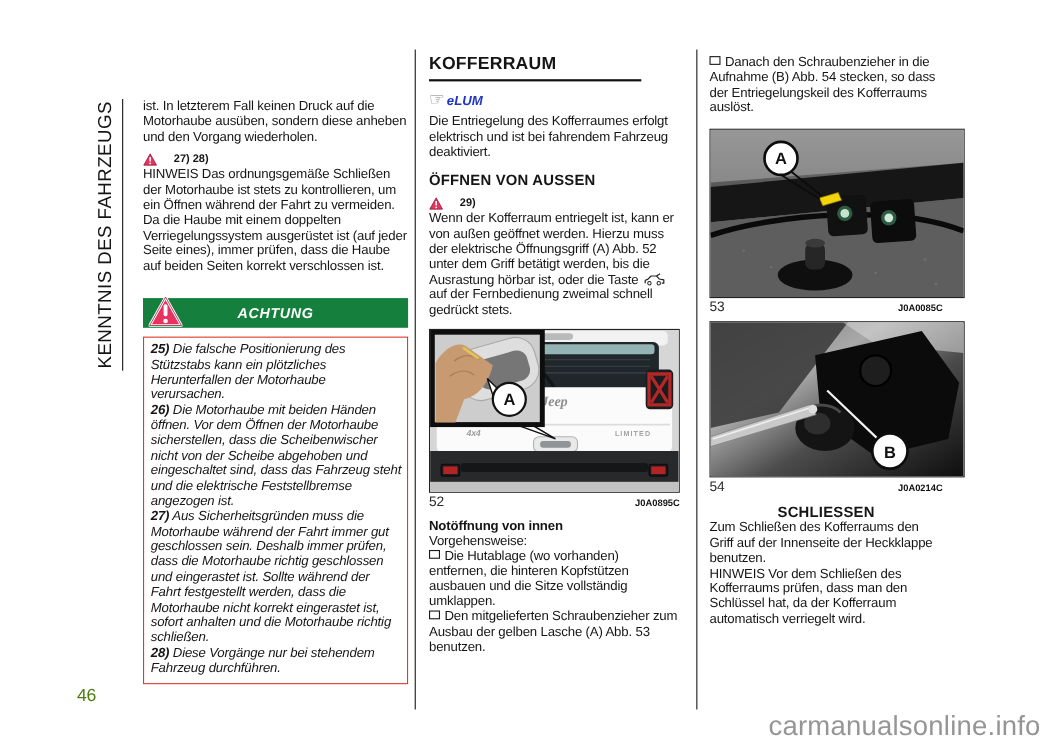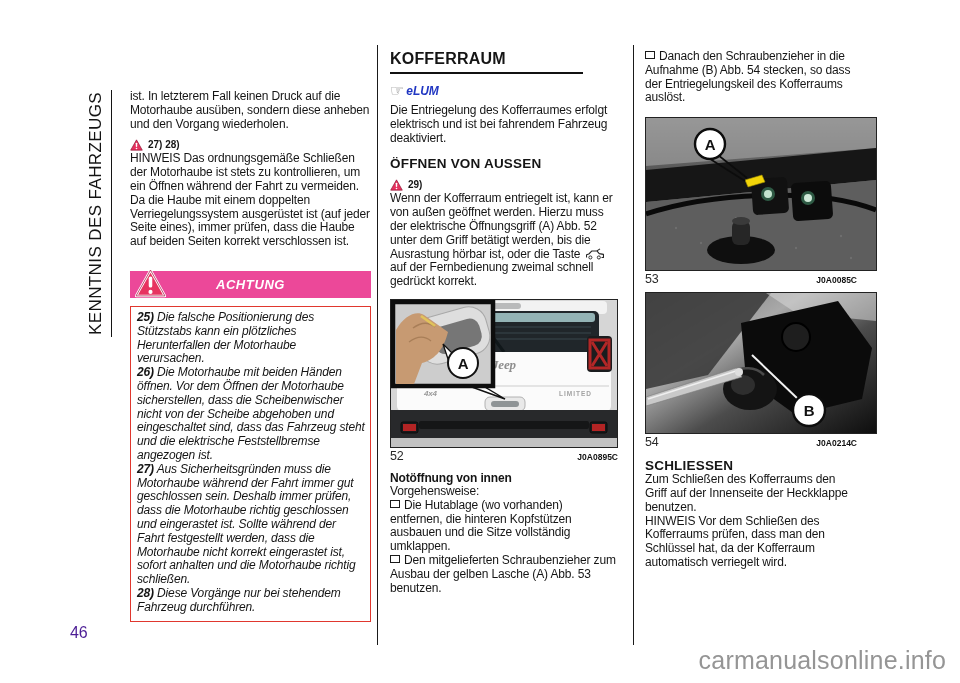--- a/index.html
+++ b/index.html
@@ -5,39 +5,39 @@
   html,body{margin:0;padding:0;background:#ffffff;}
   .page{position:relative;width:960px;height:683px;background:#ffffff;overflow:hidden;
         font-family:"Liberation Sans",sans-serif;color:#151515;letter-spacing:-0.15px;}
   
   .vdiv{position:absolute;top:45px;height:600px;width:1px;background:#1a1a1a;}
   .vdiv.d1{left:377px;}
   .vdiv.d2{left:633px;}
   .sidebar-label{position:absolute;left:86px;top:337px;transform:rotate(-90deg);transform-origin:0 0;
         white-space:nowrap;font-size:17px;letter-spacing:.4px;color:#141414;
         border-bottom:1.5px solid #141414;padding:0 2px 5px 2px;}
-  .page-number{position:absolute;left:70px;top:624px;font-size:16px;color:#4c1d95;}
+  .page-number{position:absolute;left:70px;top:624px;font-size:16px;color:#4d7c0f;}
   .watermark{position:absolute;right:14px;bottom:8px;font-size:25px;color:#959595;letter-spacing:.2px;}
   
   .col{position:absolute;top:50px;}
   .col1{left:130px;width:241px;margin-top:40px;}
   .col2{left:390px;width:228px;}
   .col3{left:645px;width:212px;}
   p.body{margin:0 0 0 0;font-size:12px;line-height:13.8px;}
   .mt6{margin-top:6px;} .mt10{margin-top:10px;}
   
   .h-main{font-size:16px;font-weight:800;letter-spacing:.2px;border-bottom:2.5px solid #111;
         padding-bottom:4px;margin:0;width:193px;}
   .h-sub{font-size:13.5px;font-weight:800;letter-spacing:.2px;margin:11px 0 0 0;}
   .h-small{font-size:12px;font-weight:800;margin:8px 0 0 0;}
   
-  .warnrefs{display:flex;align-items:center;gap:5px;margin-top:6px;height:15px;}
+  .warnrefs{display:flex;align-items:center;gap:15px;margin-top:6px;height:15px;}
   .warnrefs .nums{font-size:10px;font-weight:700;letter-spacing:0;}
   
-  .achtung-bar{position:relative;margin-top:22px;height:27px;background:#ec4899;
+  .achtung-bar{position:relative;margin-top:22px;height:27px;background:#15803d;
         display:flex;align-items:center;justify-content:center;}
   .achtung-bar .label{color:#fff;font-weight:700;font-style:italic;font-size:13px;letter-spacing:.6px;}
   .achtung-bar svg{position:absolute;left:5px;top:-3px;}
   
   .red-box{margin-top:8px;border:1.5px solid #e0372e;padding:4px 5px 6px 6px;}
   .red-box p{margin:0;font-size:12px;line-height:13.8px;font-style:italic;}
   .red-box b{font-style:italic;}
   
   .elink-row{display:flex;align-items:center;gap:2px;margin:9px 0 5px 0;height:16px;}
   .hand-glyph{font-size:16px;color:#7d7d7d;line-height:1;}
@@ -117,21 +117,21 @@
       <span class="nums">29)</span>
     </div>
 
     <p class="body mt6"><span>Wenn der Kofferraum entriegelt ist, kann er von außen geöffnet werden. Hierzu muss der elektrische Öffnungsgriff (A) Abb. 52 unter dem Griff betätigt werden, bis die Ausrastung hörbar ist, oder die Taste</span>
       <svg class="inline-icon" width="20" height="12" viewBox="0 0 26 15">
         <path d="M2 12 V8.5 L5 7.5 L9 3.5 H15.5 L18.5 7 L24 8 V12 H21.5" fill="none" stroke="#222" stroke-width="1.4" stroke-linejoin="round"></path>
         <path d="M15.5 3.5 L19.5 0.8" stroke="#222" stroke-width="1.4"></path>
         <circle cx="7" cy="12" r="2" fill="none" stroke="#222" stroke-width="1.2"></circle>
         <circle cx="18" cy="12" r="2" fill="none" stroke="#222" stroke-width="1.2"></circle>
       </svg>
-      <span>auf der Fernbedienung zweimal schnell gedrückt korrekt.</span></p>
+      <span>auf der Fernbedienung zweimal schnell gedrückt stets.</span></p>
 
     <div class="figure">
       <svg width="226" height="147" viewBox="0 0 226 147">
         <rect x="0" y="0" width="226" height="147" fill="#d6d6d6"></rect>
         <rect x="0" y="137" width="226" height="10" fill="#c2c2c2"></rect>
 
         <rect x="10" y="1" width="206" height="13" rx="4" fill="#f2f2f2"></rect>
         <rect x="96" y="3" width="34" height="6" rx="3" fill="#b9babb"></rect>
 
         <rect x="18" y="11" width="190" height="42" rx="5" fill="#20262a"></rect>
@@ -259,19 +259,19 @@
         <line x1="152" y1="106" x2="106" y2="62" stroke="#f2f2f2" stroke-width="2"></line>
         <circle cx="163" cy="117" r="16" fill="#fff" stroke="#0d0d0d" stroke-width="2.4"></circle>
         <text x="163" y="123" font-size="15" font-weight="bold" fill="#111" text-anchor="middle">B</text>
       </svg>
       <div class="fig-caption">
         <span class="fig-num">54</span>
         <span class="fig-code">J0A0214C</span>
       </div>
     </div>
 
-    <h2 class="h-sub" style="margin-top:9px;">SCHLIESSEN</h2>
+    <h2 class="h-sub" style="margin-top:9px;text-align:center;">SCHLIESSEN</h2>
     <p class="body mt6">Zum Schließen des Kofferraums den Griff auf der Innenseite der Heckklappe benutzen.</p>
     <p class="body mt10">HINWEIS Vor dem Schließen des Kofferraums prüfen, dass man den Schlüssel hat, da der Kofferraum automatisch verriegelt wird.</p>
   </div>
 
   <div class="watermark">carmanualsonline.info</div>
 </div>
 
 </body></html>

